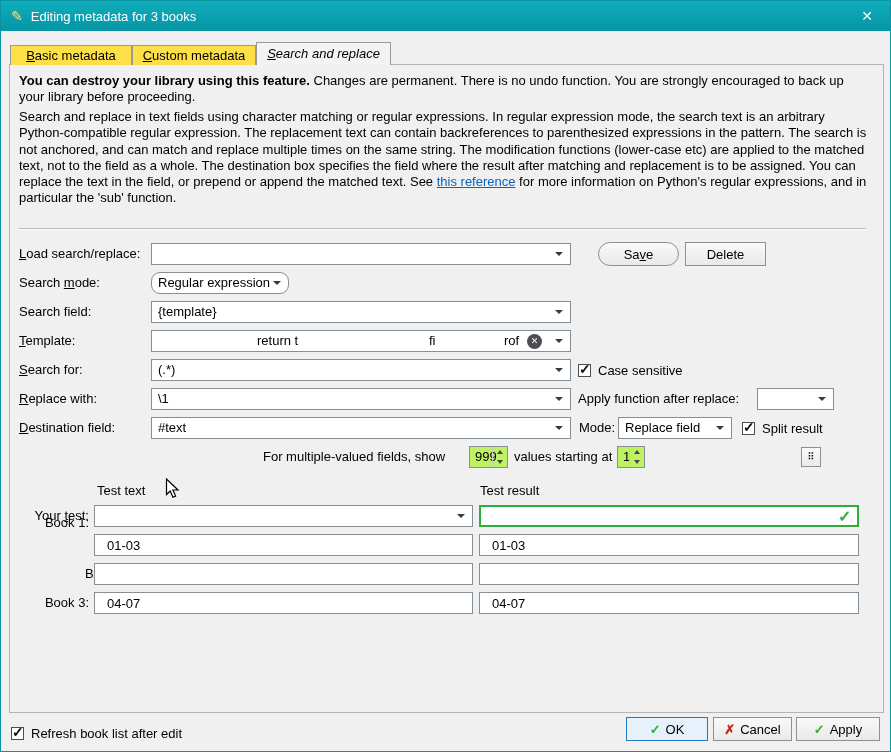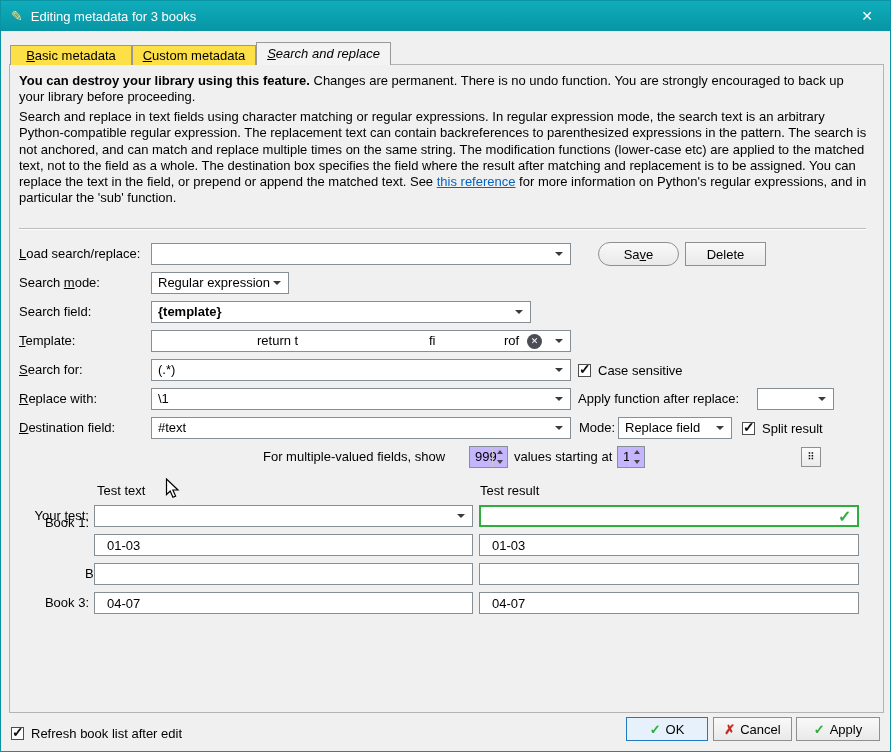--- a/index.html
+++ b/index.html
@@ -48,21 +48,21 @@
          border:1px solid #8f8f8f; display:flex; align-items:center; justify-content:center;
          gap:5px; font-size:13px; z-index:2; cursor:pointer; }
   .btn.default { background:#e6f1fb; border:1px solid #1f7ac0; }
   .icon-green { color:#2fae3e; font-weight:bold; }
   .icon-red { color:#c42b1c; font-weight:bold; }
 
   .check { position:absolute; display:flex; align-items:center; gap:7px; height:22px; z-index:2; cursor:pointer; }
   .box { width:13px; height:13px; background:#fff; border:1px solid #4d4d4d; position:relative; flex:0 0 auto; }
   .box.checked::after { content:"✓"; position:absolute; left:0; top:-4px; font-size:14px; font-weight:bold; color:#101010; }
 
-  .spin { position:absolute; height:22px; background:#c4b5fd; border:1px solid #878f96; z-index:2; }
+  .spin { position:absolute; height:22px; background:#bef264; border:1px solid #878f96; z-index:2; }
   .sval { position:absolute; left:5px; top:0; line-height:20px; }
   .spin-ud { position:absolute; right:0; top:0; bottom:0; width:15px; border-left:1px solid #c9c9c9;
              display:flex; flex-direction:column; }
   .spin-up,.spin-down { flex:1; display:flex; align-items:center; justify-content:center; cursor:pointer; }
   .spin-up::after { content:""; border-left:3px solid transparent; border-right:3px solid transparent; border-bottom:4px solid #444; }
   .spin-down::after { content:""; border-left:3px solid transparent; border-right:3px solid transparent; border-top:4px solid #444; }
 
   .dots-btn { position:absolute; width:20px; height:20px; background:linear-gradient(#fafafa,#ebebeb);
               border:1px solid #8f8f8f; text-align:center; line-height:18px; font-size:10px; z-index:2; cursor:pointer; }
 
@@ -105,27 +105,27 @@
     <span class="carrow"></span>
   </div>
   <div class="btn" style="left:597px;top:241px;width:81px;border-radius:12px;">
       <span>Sa<u>v</u>e</span>
     </div>
   <div class="btn" style="left:684px;top:241px;width:81px;">
       <span>Delete</span>
     </div>
 
   <div class="flabel" style="left:18px;top:271px;">Search <u>m</u>ode:</div>
-  <div class="combo" style="left:150px;top:271px;width:138px;">
+  <div class="combo" style="left:150px;top:271px;width:138px;border-radius:9px;">
     <span class="cval">Regular expression</span>
     <span class="carrow"></span>
   </div>
 
   <div class="flabel" style="left:18px;top:300px;">Search field:</div>
-  <div class="combo" style="left:150px;top:300px;width:380px;font-weight:bold;">
+  <div class="combo" style="left:150px;top:300px;width:420px;">
     <span class="cval">{template}</span>
     <span class="carrow"></span>
   </div>
 
   <div class="flabel" style="left:18px;top:329px;"><u>T</u>emplate:</div>
   <div class="combo" style="left:150px;top:329px;width:420px;">
     <span class="tfrag" style="left:105px;">return t</span>
     <span class="tfrag" style="left:277px;">fi</span>
     <span class="tfrag" style="left:352px;">rof</span>
     <span class="clear-icon">✕</span>

